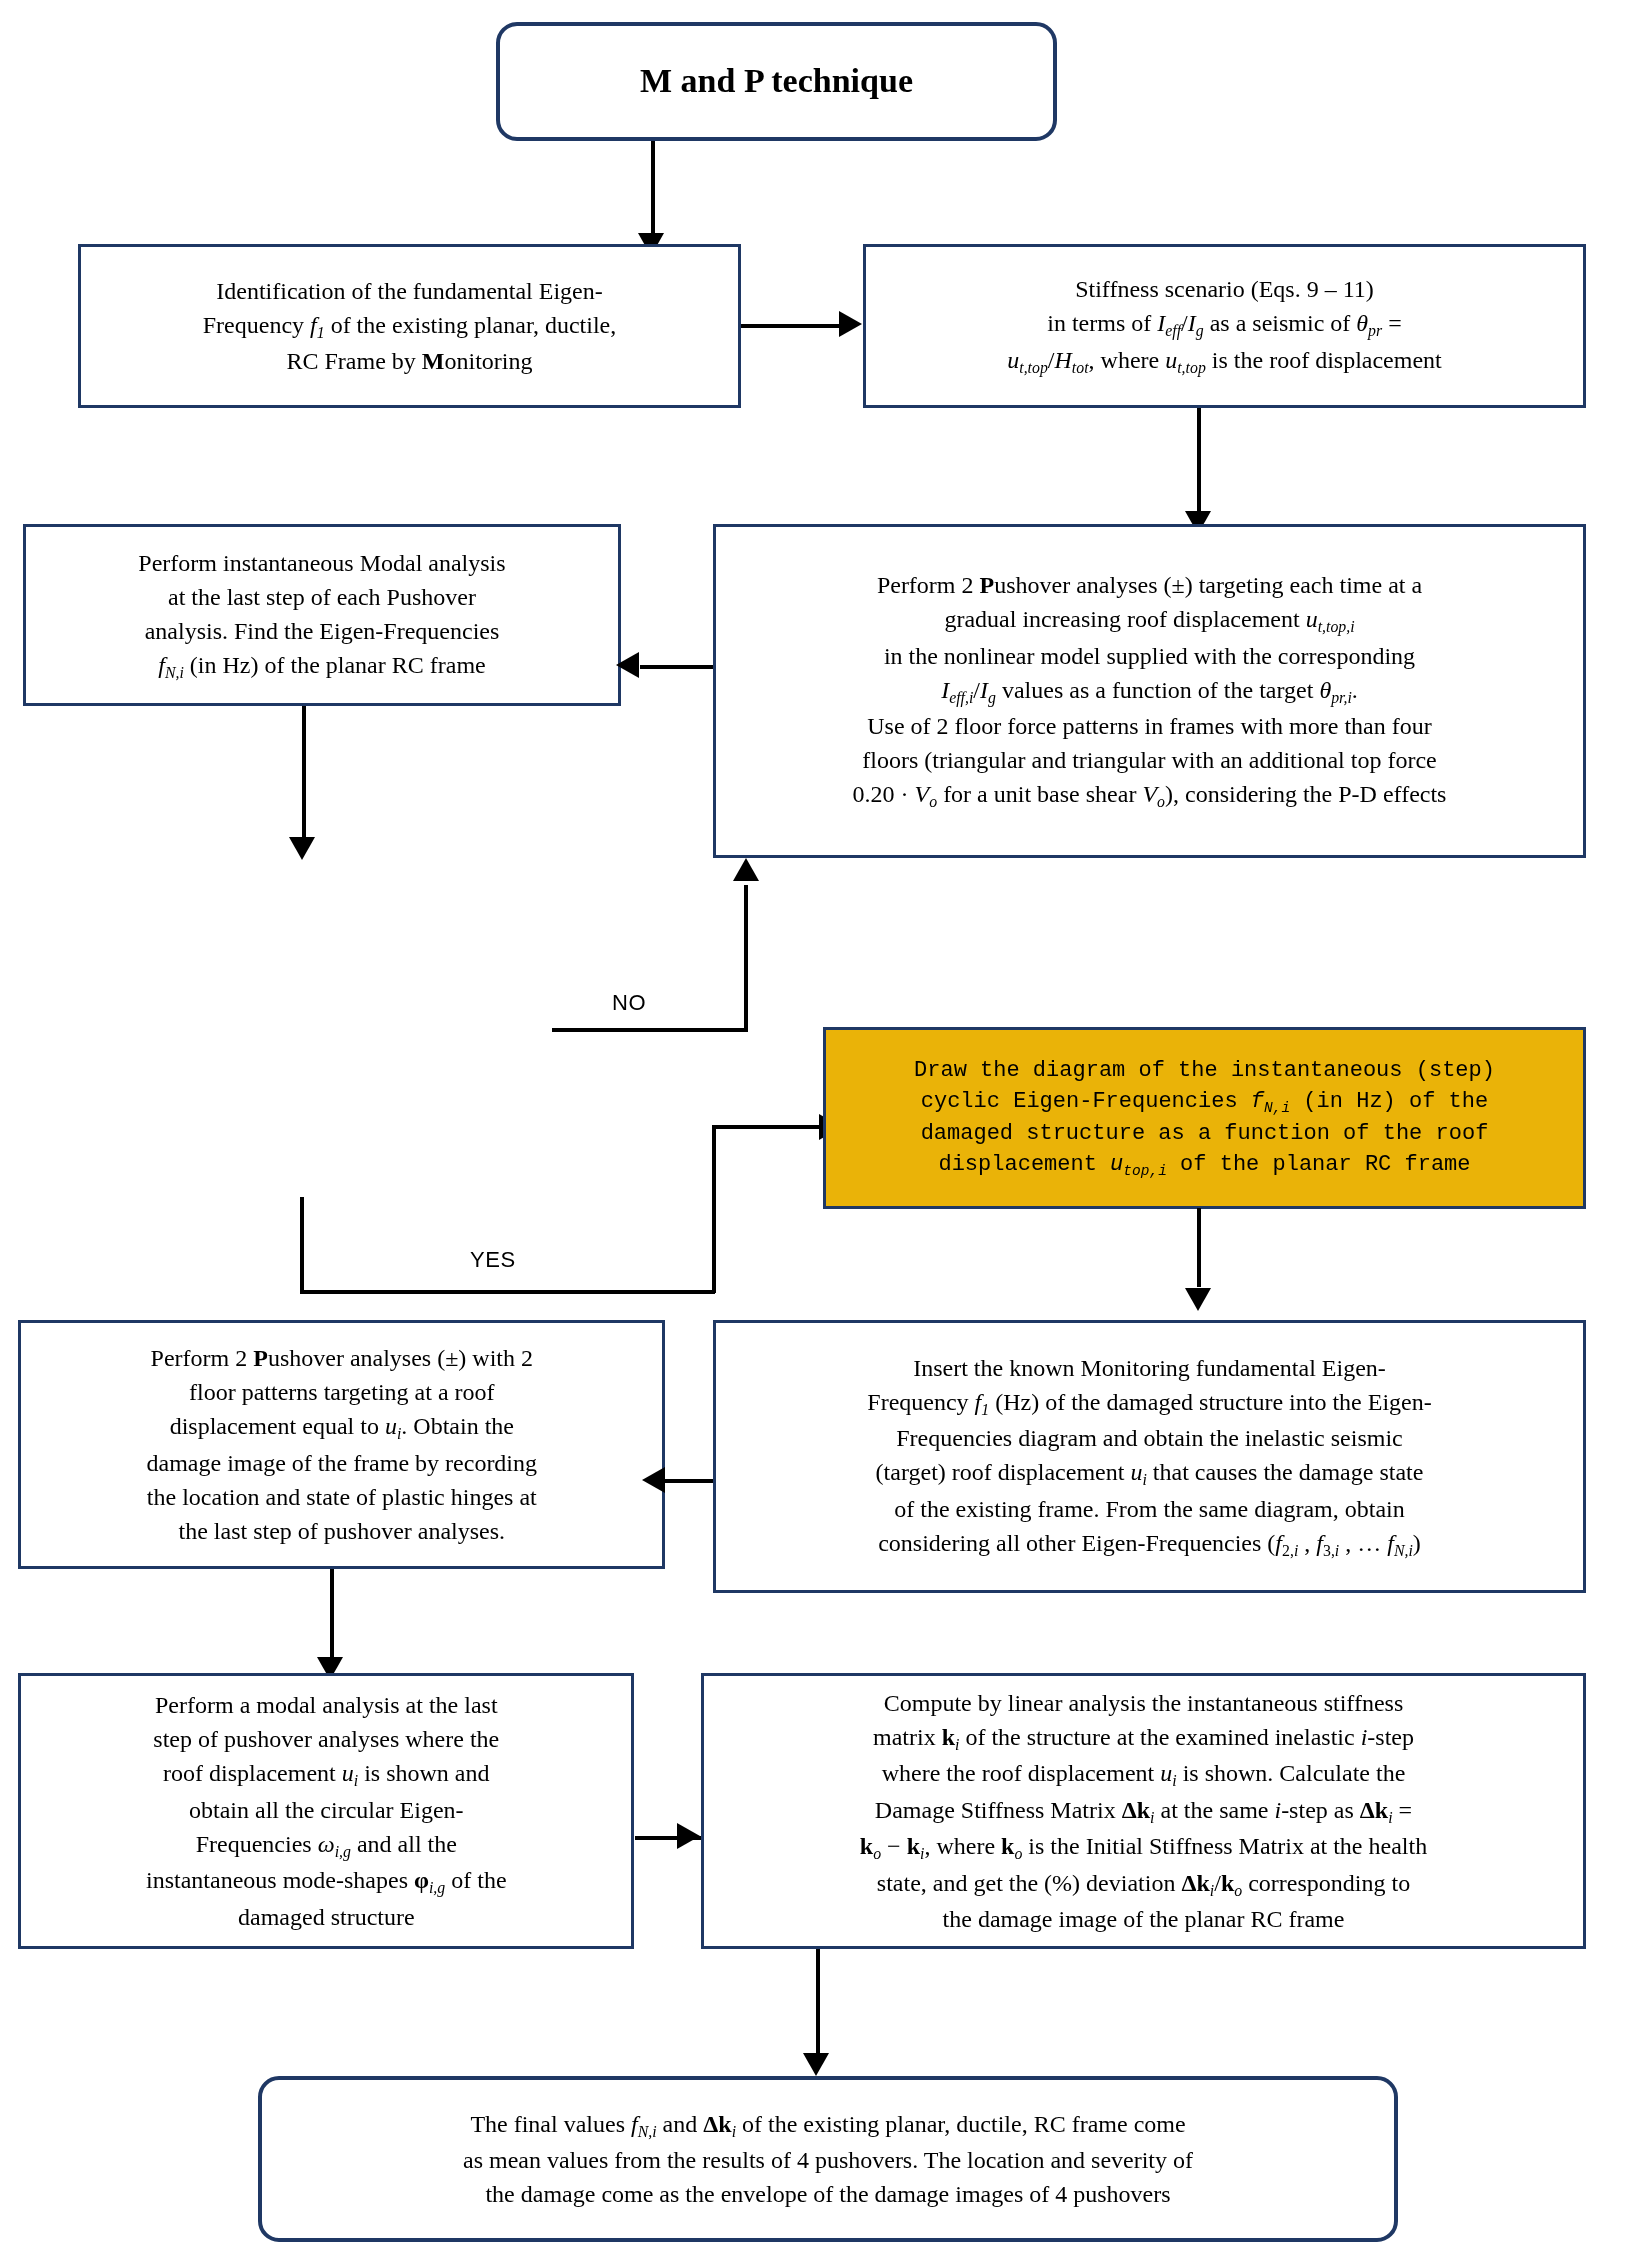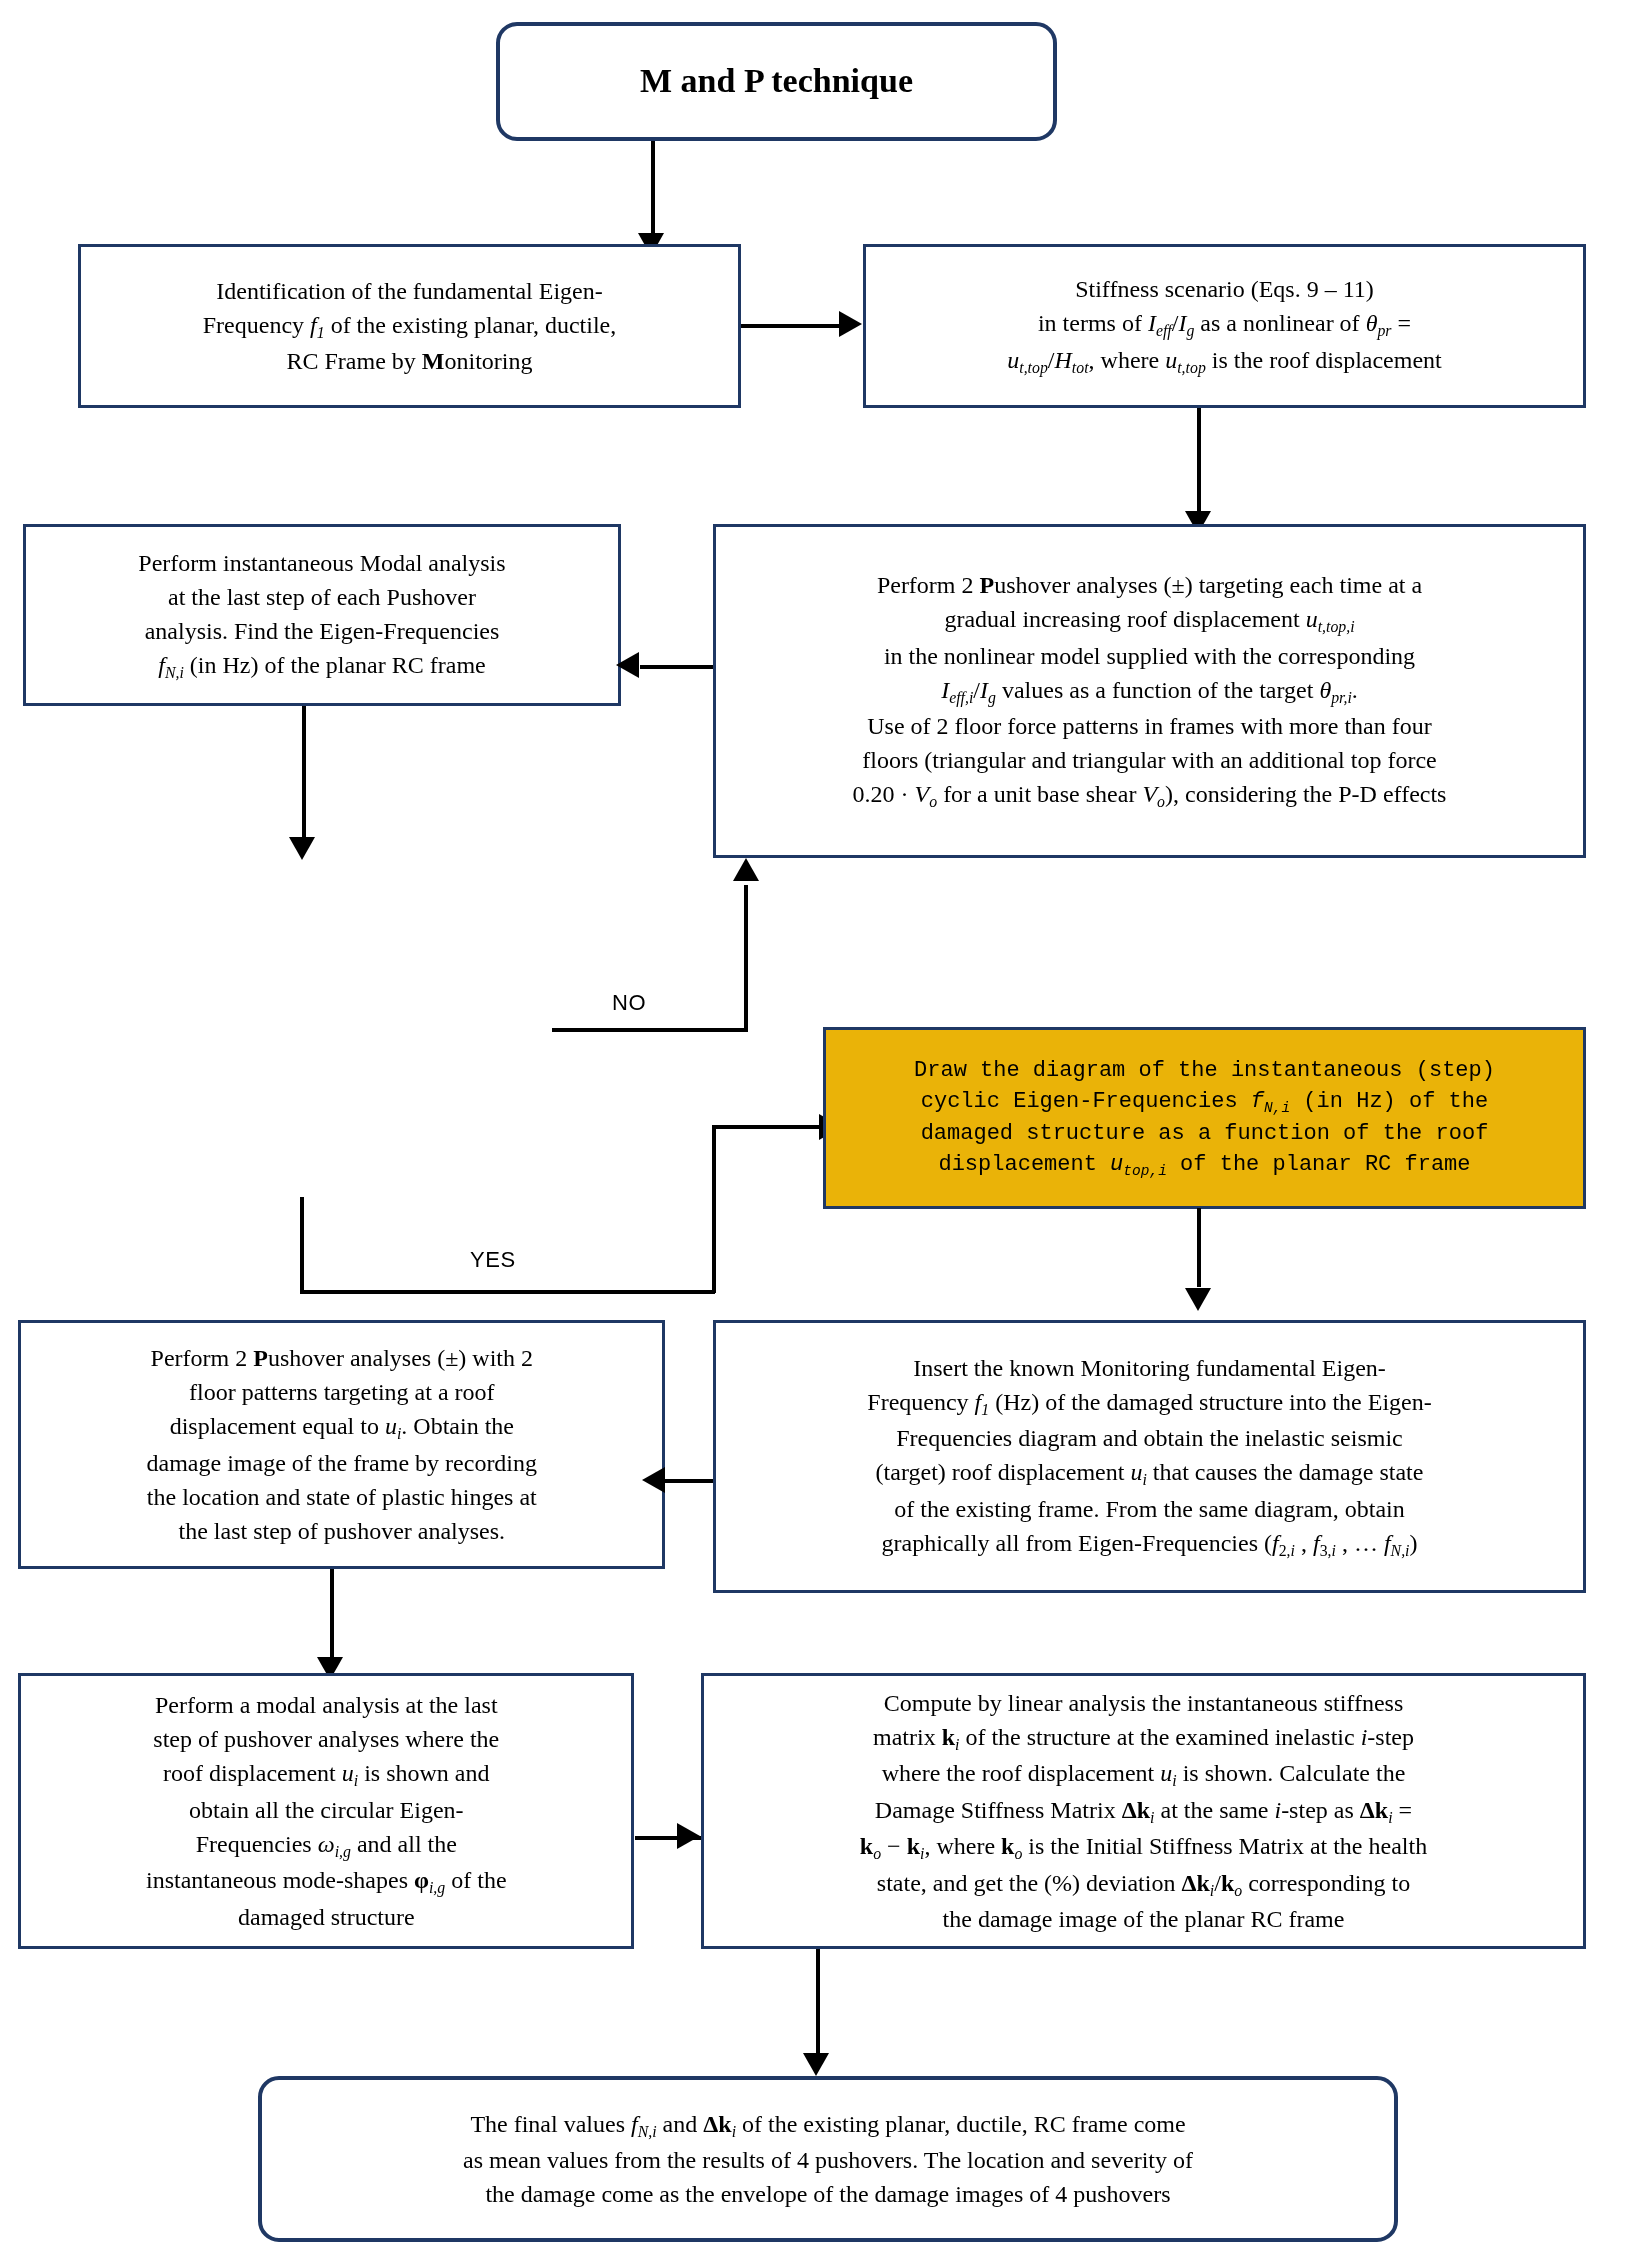--- a/index.html
+++ b/index.html
@@ -56,21 +56,21 @@
       <span>RC Frame by </span><span class="b">M</span><span>onitoring</span>
     </span>
   </div>
 
   <div class="ln lnh" style="left:741px;top:324px;width:98px;"></div>
   <div class="arrow ar-right" style="left:839px;top:311px;"></div>
 
   <div class="node" style="left:863px;top:244px;width:723px;height:164px;justify-content:center;">
     <span class="txt t-32">
       <span>Stiffness scenario (Eqs. 9 – 11)</span><br>
-      <span>in terms of </span><i>I</i><sub><i>eff</i></sub><span>/</span><i>I</i><sub><i>g</i></sub><span> as a nonlinear of </span><i>θ</i><sub><i>pr</i></sub><span> =</span><br>
+      <span>in terms of </span><i>I</i><sub><i>eff</i></sub><span>/</span><i>I</i><sub><i>g</i></sub><span> as a seismic of </span><i>θ</i><sub><i>pr</i></sub><span> =</span><br>
       <i>u</i><sub><i>t,top</i></sub><span>/</span><i>H</i><sub><i>tot</i></sub><span>, where </span><i>u</i><sub><i>t,top</i></sub><span> is the roof displacement</span>
     </span>
   </div>
 
   <div class="ln lnv" style="left:1197px;top:408px;height:104px;"></div>
   <div class="arrow ar-down" style="left:1185px;top:511px;"></div>
 
   <div class="node" style="left:23px;top:524px;width:598px;height:182px;">
     <span class="txt t-32">
       <span>Perform instantaneous Modal analysis</span><br>
@@ -134,21 +134,21 @@
     </span>
   </div>
 
   <div class="node" style="left:713px;top:1320px;width:873px;height:273px;justify-content:flex-end;">
     <span class="txt t-32">
       <span>Insert the known Monitoring fundamental Eigen-</span><br>
       <span>Frequency </span><i>f</i><sub><i>1</i></sub><span> (Hz) of the damaged structure into the Eigen-</span><br>
       <span>Frequencies diagram and obtain the inelastic seismic</span><br>
       <span>(target) roof displacement </span><i>u</i><sub><i>i</i></sub><span> that causes the damage state</span><br>
       <span>of the existing frame. From the same diagram, obtain</span><br>
-      <span>graphically all from Eigen-Frequencies (</span><i>f</i><sub><span>2,</span><i>i</i></sub><span> , </span><i>f</i><sub><span>3,</span><i>i</i></sub><span> , … </span><i>f</i><sub><i>N,</i><i>i</i></sub><span>)</span>
+      <span>considering all other Eigen-Frequencies (</span><i>f</i><sub><span>2,</span><i>i</i></sub><span> , </span><i>f</i><sub><span>3,</span><i>i</i></sub><span> , … </span><i>f</i><sub><i>N,</i><i>i</i></sub><span>)</span>
     </span>
   </div>
 
   <div class="ln lnh" style="left:665px;top:1479px;width:48px;"></div>
   <div class="arrow ar-left" style="left:642px;top:1467px;"></div>
 
   <div class="ln lnv" style="left:330px;top:1569px;height:88px;"></div>
   <div class="arrow ar-down" style="left:317px;top:1657px;"></div>
 
   <div class="node" style="left:18.3px;top:1673px;width:616px;height:276px;">

